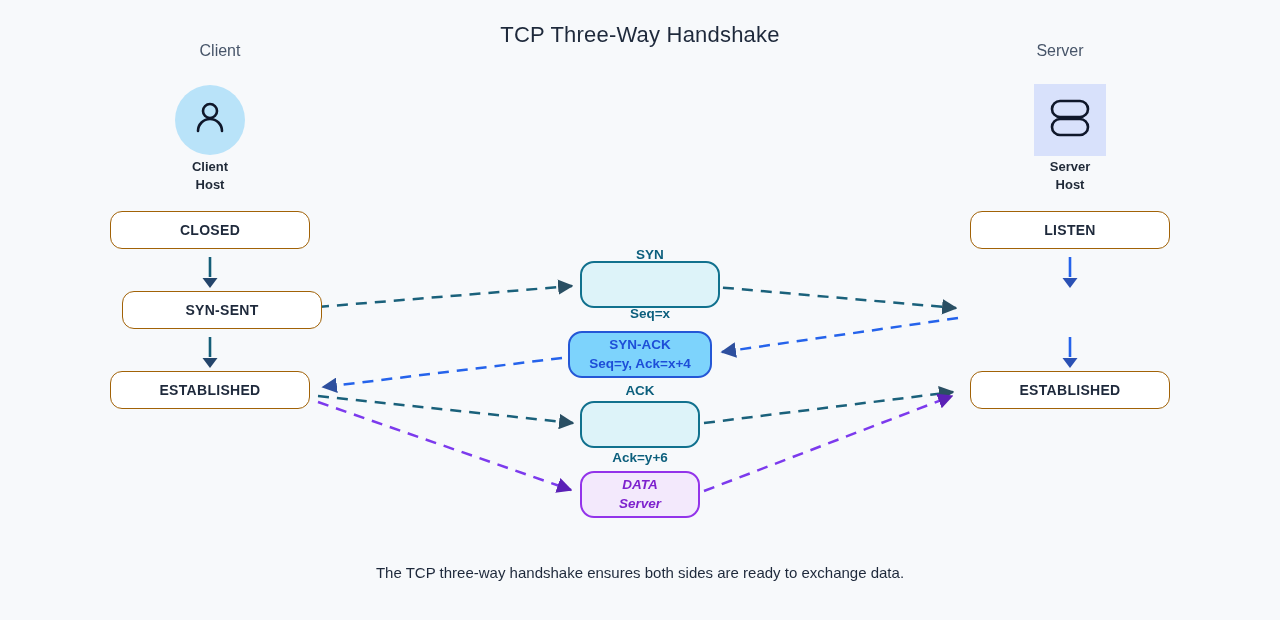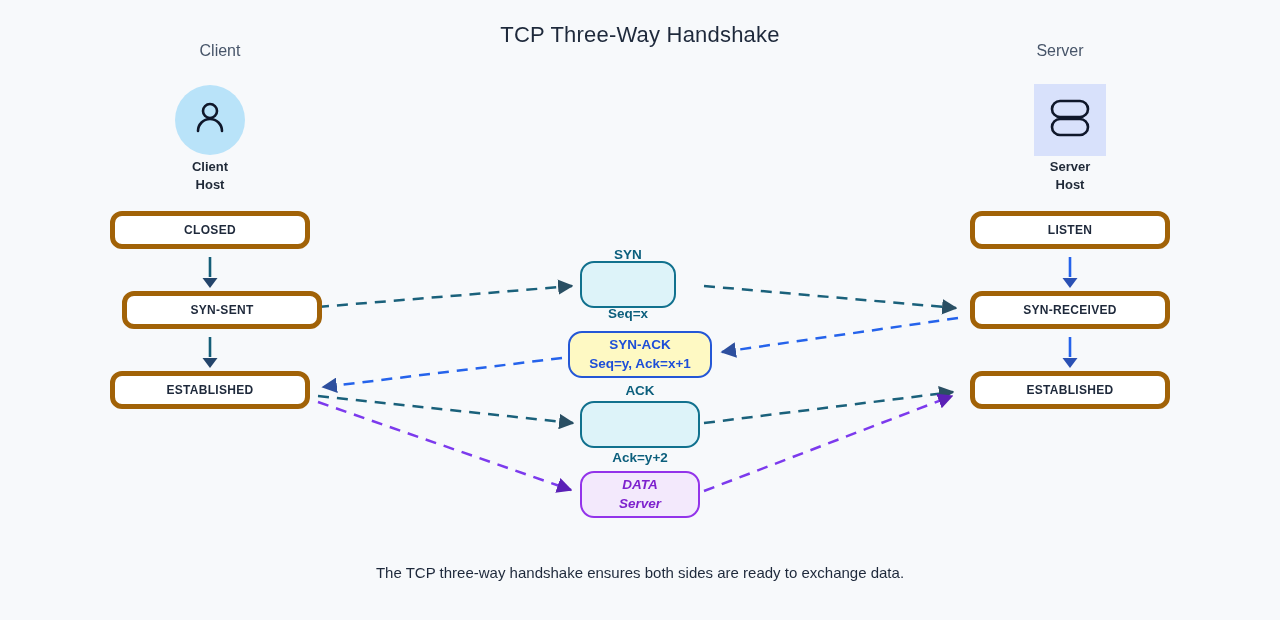--- a/index.html
+++ b/index.html
@@ -32,35 +32,35 @@
     background:#d8e1fb;
     display:flex;align-items:center;justify-content:center;
   }
   .host-label{
     width:160px;text-align:center;
     font-size:13px;font-weight:700;color:#1f2937;line-height:1.35;
   }
   .state-box{
     width:200px;height:38px;
     background:#ffffff;
-    border:5px solid #a16207;
+    border:1px solid #a16207;
     border-radius:12px;
     display:flex;align-items:center;justify-content:center;
-    font-size:12px;font-weight:700;color:#1e293b;
+    font-size:14px;font-weight:700;color:#1e293b;
     letter-spacing:.3px;
     box-sizing:border-box;
   }
   .msg-box{
     height:47px;border-radius:14px;border:2px solid;
     display:flex;flex-direction:column;align-items:center;justify-content:center;
     font-size:13.5px;font-weight:700;line-height:1.35;
     box-sizing:border-box;
   }
   .msg-syn,.msg-ack{background:#ddf3f9;border-color:#11718e;color:#0c5f7d;}
-  .msg-synack{background:#fef9c3;border-color:#2457d6;color:#1d4ed8;}
+  .msg-synack{background:#7dd3fc;border-color:#2457d6;color:#1d4ed8;}
   .msg-data{background:#f3e9fc;border-color:#9333ea;color:#7e22ce;font-style:italic;}
   .caption{
     left:0;top:564px;width:1280px;
     text-align:center;
     font-size:15px;color:#1e293b;
   }
   svg.overlay{
     position:absolute;left:0;top:0;width:1280px;height:620px;
     pointer-events:none;
   }
@@ -138,34 +138,33 @@
   <div class="abs host-label" style="left:990px;top:158px;">
     <div>Server</div>
     <div>Host</div>
   </div>
 
   <div class="abs state-box" style="left:110px;top:211px;">CLOSED</div>
   <div class="abs state-box" style="left:110px;top:291px;margin-left:12px;">SYN-SENT</div>
   <div class="abs state-box" style="left:110px;top:371px;">ESTABLISHED</div>
 
   <div class="abs state-box" style="left:970px;top:211px;text-align:right;">LISTEN</div>
-  <div class="abs state-box" style="left:970px;top:291px;">SYN-RECEIVED</div>
   <div class="abs state-box" style="left:970px;top:371px;">ESTABLISHED</div>
 
-  <div class="abs msg-box msg-syn" style="left:580px;top:261px;width:96px;gap:40px;">
+  <div class="abs msg-box msg-syn" style="left:580px;top:261px;width:140px;gap:40px;">
     <div>SYN</div>
     <div>Seq=x</div>
   </div>
   <div class="abs msg-box msg-synack" style="left:568px;top:331px;width:144px;">
     <div>SYN-ACK</div>
-    <div>Seq=y, Ack=x+1</div>
+    <div>Seq=y, Ack=x+4</div>
   </div>
   <div class="abs msg-box msg-ack" style="left:580px;top:401px;width:120px;gap:48px;">
     <div>ACK</div>
-    <div>Ack=y+2</div>
+    <div>Ack=y+6</div>
   </div>
   <div class="abs msg-box msg-data" style="left:580px;top:471px;width:120px;">
     <div>DATA</div>
     <div>Server</div>
   </div>
 
   <div class="abs caption">The TCP three-way handshake ensures both sides are ready to exchange data.</div>
 
 </div>
 

